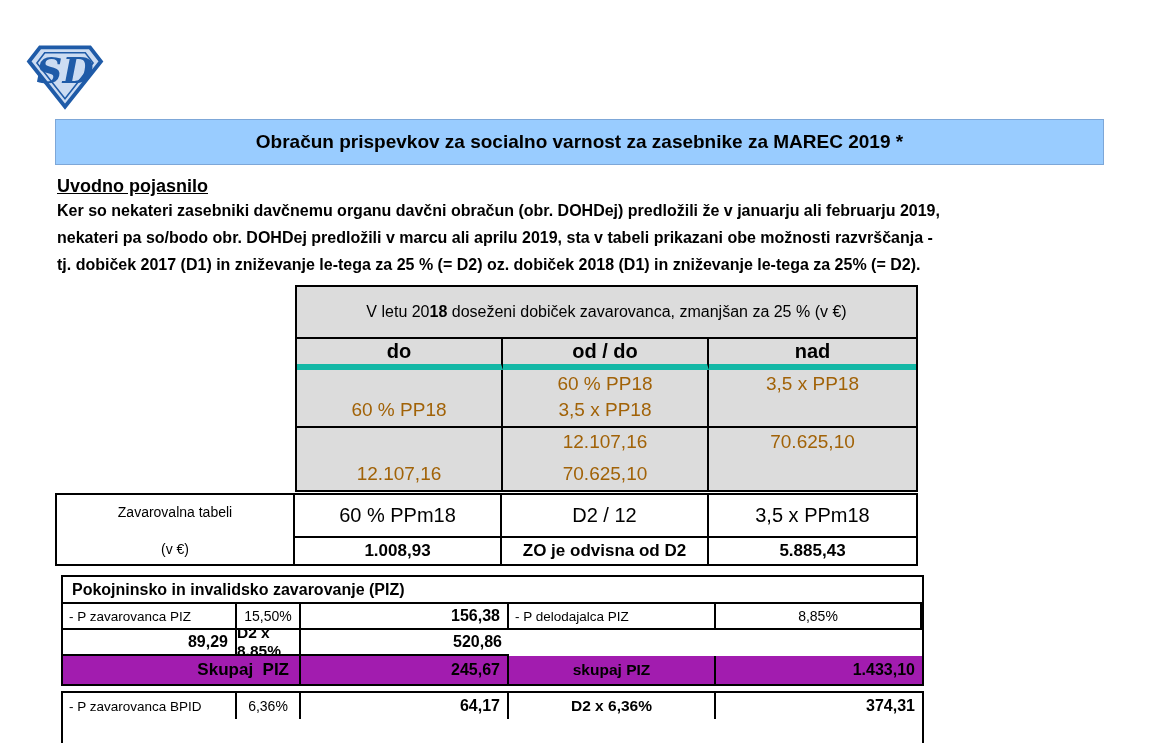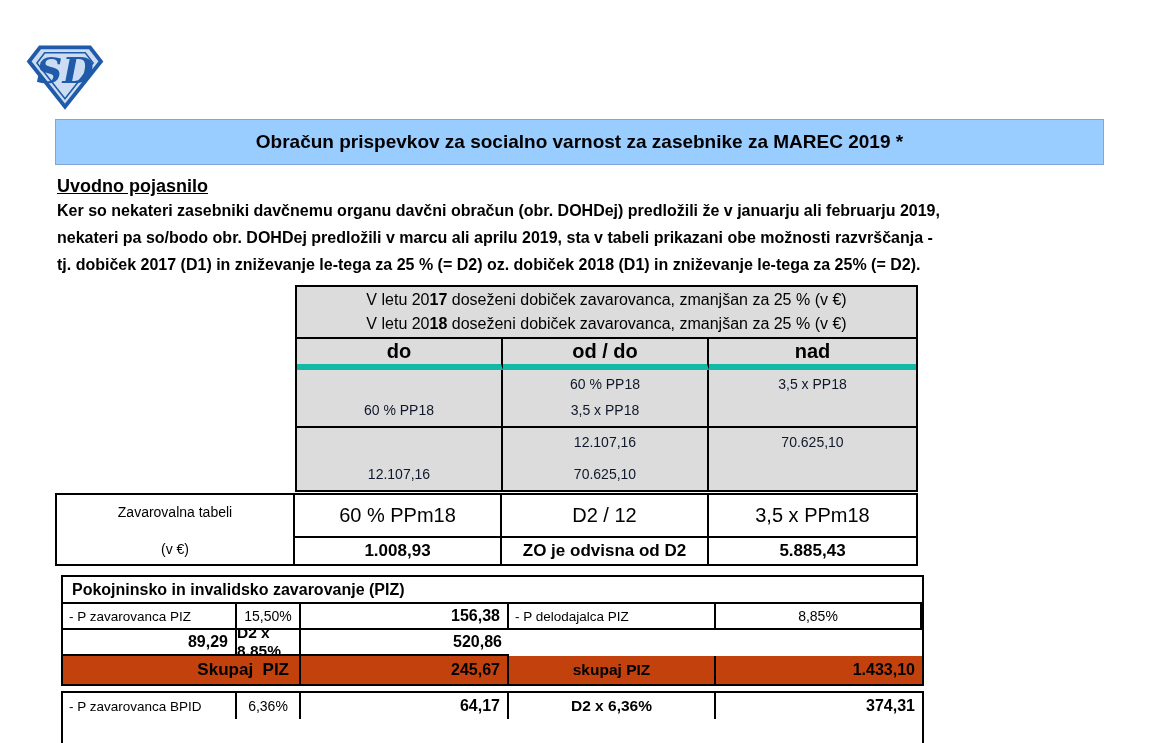--- a/index.html
+++ b/index.html
@@ -21,21 +21,21 @@
 
   
   .bracket{position:absolute;left:295px;top:285px;width:623px;height:207px;background:#DCDCDC;
            border:2px solid #000;box-sizing:border-box;display:grid;
            grid-template-columns:206px 206px 1fr;grid-template-rows:52px 31px 58px 1fr;}
   .bracket-header{grid-column:1/-1;border-bottom:2px solid #000;display:flex;flex-direction:column;
                   align-items:center;justify-content:center;font-size:16px;line-height:24px;}
   .bcol{border-bottom:6px solid #14b8a6;display:flex;align-items:center;justify-content:center;
         font-size:20px;font-weight:bold;}
   .bcell{display:flex;flex-direction:column;justify-content:space-between;align-items:center;
-         color:#0f172a;font-size:14px;padding:5px 0 7px 0;line-height:18px;}
+         color:#a16207;font-size:19px;padding:5px 0 7px 0;line-height:18px;}
   .row3{border-bottom:2px solid #000;}
   .vline{border-right:2px solid #000;}
 
   
   .base{position:absolute;left:55px;top:493px;width:863px;height:73px;border:2px solid #000;
         box-sizing:border-box;display:grid;grid-template-columns:238px 207px 207px 1fr;
         grid-template-rows:41px 1fr;background:#fff;}
   .base-label{grid-row:1/-1;border-right:2px solid #000;display:flex;flex-direction:column;
               justify-content:space-between;align-items:center;padding:9px 0 7px 0;font-size:14px;}
   .base-formula{display:flex;align-items:center;justify-content:center;font-size:20px;}
@@ -49,21 +49,21 @@
   .zz{top:691px;height:60px;grid-template-rows:26px 1fr;}
   .sec-header{grid-column:1/-1;border-bottom:2px solid #000;display:flex;align-items:center;
               padding-left:9px;font-size:16px;font-weight:bold;white-space:nowrap;}
   .sec-header .nb{font-weight:normal;}
   .c-label{display:flex;align-items:center;padding-left:6px;font-size:13.5px;}
   .c-pct{display:flex;align-items:center;justify-content:center;font-size:14px;}
   .c-val{display:flex;align-items:center;justify-content:flex-end;padding-right:7px;
          font-size:16px;font-weight:bold;}
   .c-form{display:flex;align-items:center;justify-content:center;font-size:15.5px;font-weight:bold;}
   .hline{border-bottom:2px solid #000;}
-  .yellow{background:#c2410c;}
+  .yellow{background:#a21caf;}
   .total-label{grid-column:1/3;display:flex;align-items:center;justify-content:flex-end;
                padding-right:10px;font-size:17px;font-weight:bold;white-space:pre;}
 </style>
 </head>
 <body>
 
 <div class="page">
 
   <div class="logo">
     <svg viewBox="0 0 100 84" width="78" height="66">
@@ -79,23 +79,20 @@
 
   <div class="intro">
     <div class="intro-heading">Uvodno pojasnilo</div>
     <div class="intro-line">Ker so nekateri zasebniki davčnemu organu davčni obračun (obr. DOHDej) predložili že v januarju ali februarju 2019,</div>
     <div class="intro-line">nekateri pa so/bodo obr. DOHDej predložili v marcu ali aprilu 2019, sta v tabeli prikazani obe možnosti razvrščanja -</div>
     <div class="intro-line">tj. dobiček 2017 (D1) in zniževanje le-tega za 25 % (= D2) oz. dobiček 2018 (D1) in zniževanje le-tega za 25% (= D2).</div>
   </div>
 
   <div class="bracket">
     <div class="bracket-header">
-      <div>
-        <span>V letu 20</span><b>17</b><span> doseženi dobiček zavarovanca, zmanjšan za 25 % (v €)</span>
-      </div>
       <div>
         <span>V letu 20</span><b>18</b><span> doseženi dobiček zavarovanca, zmanjšan za 25 % (v €)</span>
       </div>
     </div>
 
     <div class="bcol vline">do</div>
     <div class="bcol vline">od / do</div>
     <div class="bcol">nad</div>
 
     <div class="bcell row3 vline">

